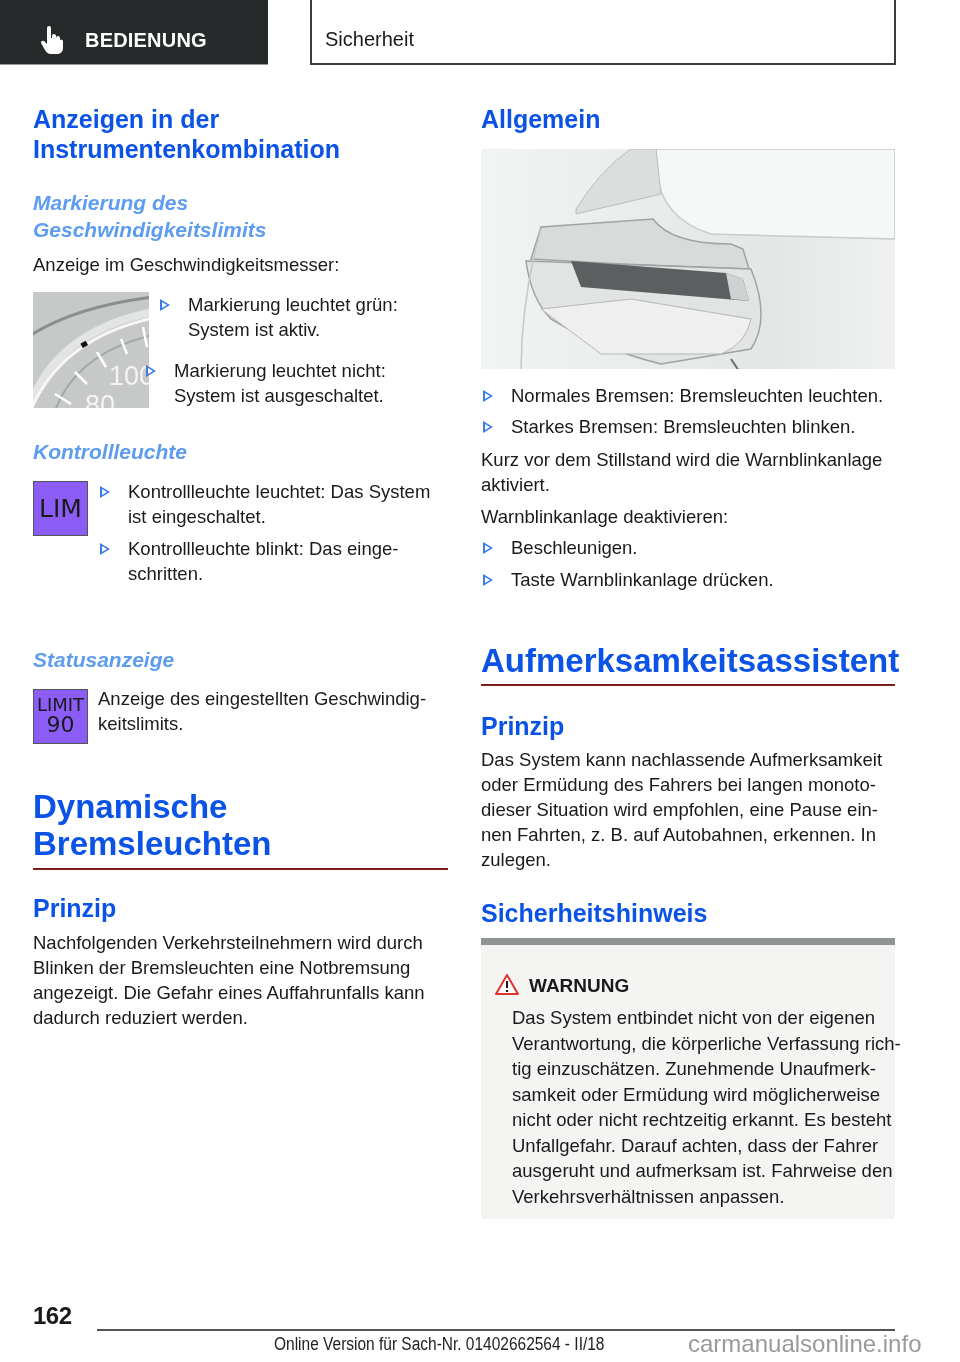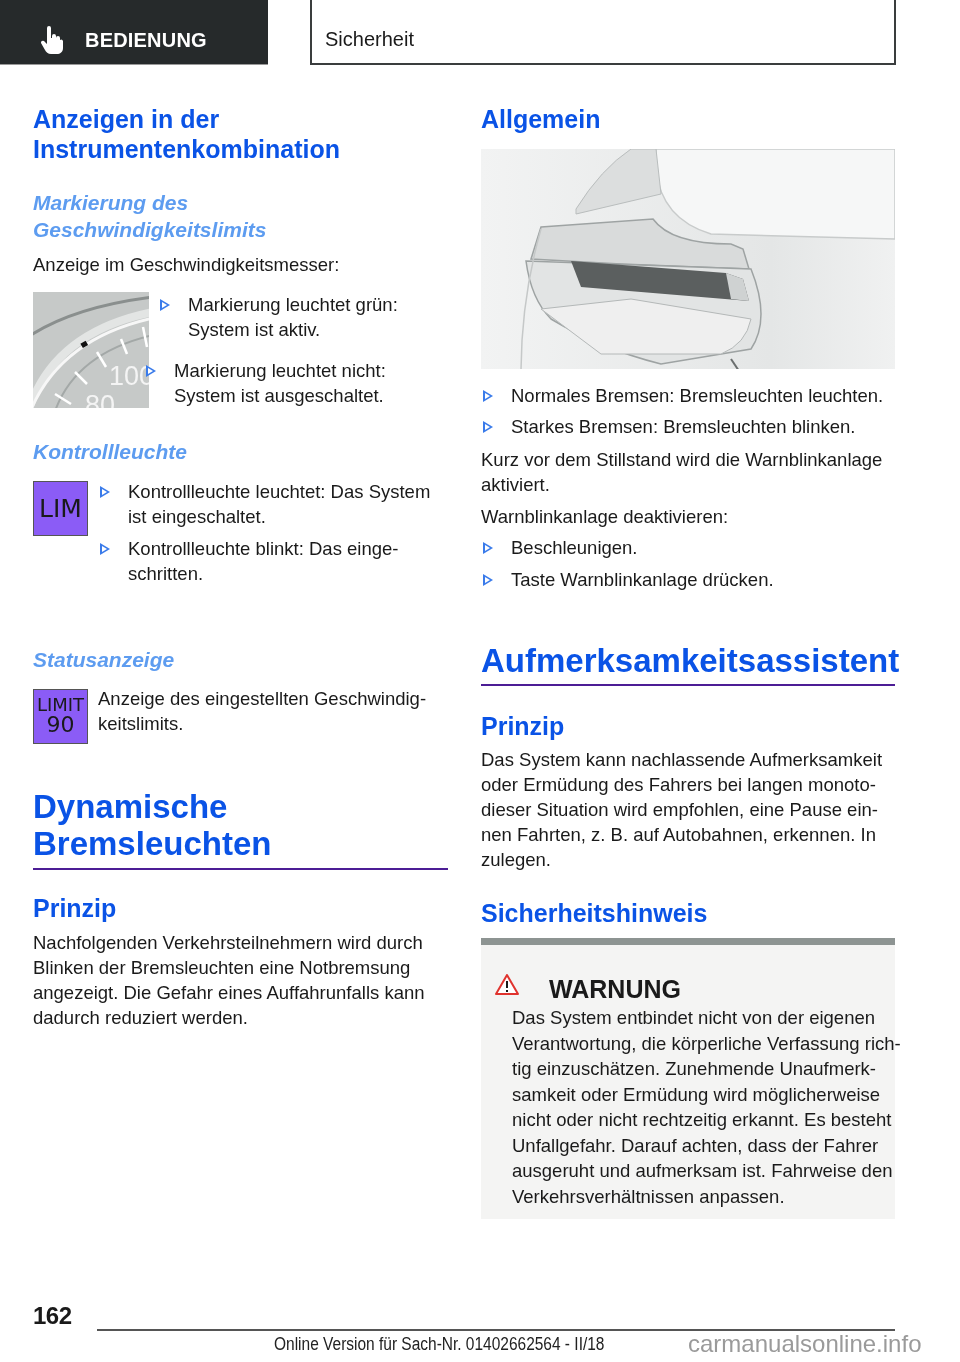--- a/index.html
+++ b/index.html
@@ -9,34 +9,34 @@
   
   .hdr-left { position: absolute; left: 0; top: 0; width: 268px; height: 65px; background: #262a2b; border-bottom: 1px solid #999; }
   .hdr-left .hand { position: absolute; left: 40px; top: 26px; width: 24px; height: 28px; }
   .hdr-left .lbl { position: absolute; left: 85px; top: 29px; color: #fff; font-weight: bold; font-size: 20px; letter-spacing: 0.2px; }
   .hdr-right { position: absolute; left: 310px; top: -2px; width: 586px; height: 67px; border: 2px solid #3a3d3e; border-top: none; background: #fff; }
   .hdr-right .lbl { position: absolute; left: 13px; top: 30px; font-size: 20px; color: #1a1a1a; }
 
   .h2 { color: #0a53e6; font-weight: bold; font-size: 25px; line-height: 30px; }
   .h3 { color: #5d9cf0; font-weight: bold; font-size: 21px; line-height: 27px; font-style: italic; }
   .h1 { color: #0a53e6; font-weight: bold; font-size: 33px; line-height: 37px; }
-  .h1-rule { border-bottom: 2px solid #4c1d95; }
+  .h1-rule { border-bottom: 2px solid #7f1d1d; }
   .p { font-size: 18.5px; line-height: 25px; color: #1a1a1a; }
 
   .bullet { position: relative; padding-left: 30px; font-size: 18.5px; line-height: 25px; }
   .bullet .tri { position: absolute; left: 2px; top: 7px; width: 0; height: 0; border-top: 6px solid transparent; border-bottom: 6px solid transparent; border-left: 10px solid #3a7bea; }
   .bullet .tri::after { content: ""; position: absolute; left: -8px; top: -3px; border-top: 3px solid transparent; border-bottom: 3px solid transparent; border-left: 5px solid #fff; }
 
   .abs { position: absolute; }
 
   .gauge { position: absolute; width: 116px; height: 116px; background: #c3c6c5; overflow: hidden; }
   .icon-box { position: absolute; border: 1px solid #555; background: #8b5cf6; display: flex; align-items: center; justify-content: center; flex-direction: column; font-family: "DejaVu Sans", sans-serif; color: #1a1a1a; }
 
   .warn-box { position: absolute; left: 481px; top: 938px; width: 414px; height: 281px; background: #f4f4f3; border-top: 7px solid #8d9492; }
-  .warn-title { position: absolute; left: 48px; top: 30px; font-weight: bold; font-size: 25px; margin-left: 20px; }
+  .warn-title { position: absolute; left: 48px; top: 30px; font-weight: bold; font-size: 19px; }
   .warn-text { position: absolute; left: 7px; top: 60px; width: 405px; font-size: 18.5px; line-height: 25.5px; margin-left: 24px; }
 
   .footer-num { position: absolute; left: 33px; top: 1302px; font-size: 24px; font-weight: bold; letter-spacing: -0.5px; }
   .footer-rule { position: absolute; left: 97px; top: 1329px; width: 798px; border-top: 2px solid #555; }
   .footer-text { position: absolute; left: 274px; top: 1334px; font-size: 18px; color: #222; transform: scaleX(0.86); transform-origin: left top; white-space: nowrap; }
   .watermark { position: absolute; left: 688px; top: 1330px; font-size: 24px; color: #9a9a9a; white-space: nowrap; }
 </style>
 </head>
 <body>
 

